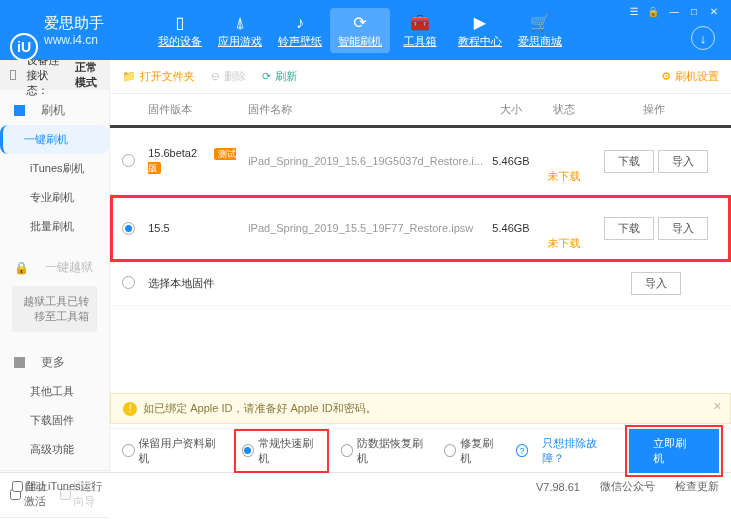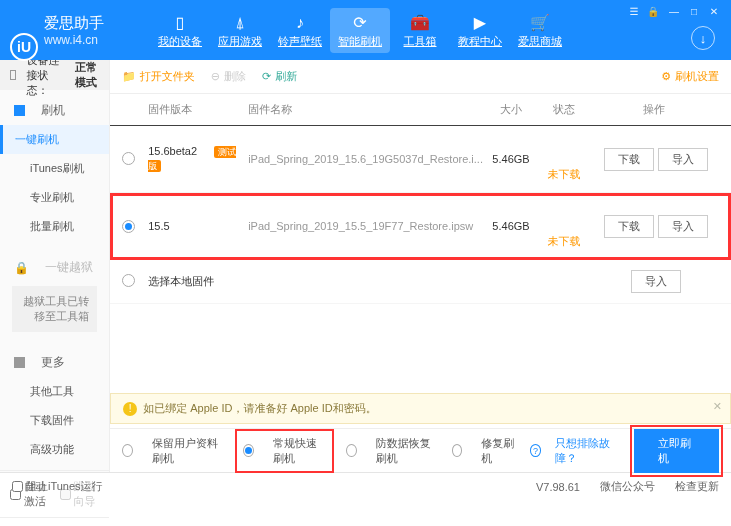--- a/index.html
+++ b/index.html
@@ -21,36 +21,36 @@
 
 .body-row { display: flex; height: 412px; }
 
 .sidebar { width: 154px; border-right: 1px solid #eee; background: #fafafa; display: flex; flex-direction: column; }
 .conn-row { height: 30px; background: #f2f2f2; display: flex; align-items: center; padding: 0 10px; gap: 6px; font-size: 11px; }
 .conn-row b { color: #333; }
 .side-sec { padding: 6px 0; }
 .side-hdr { display: flex; align-items: center; gap: 16px; padding: 6px 14px; color: #666; font-size: 12px; }
 .side-hdr .sq { width: 11px; height: 11px; background: #1a8cff; }
 .side-item { padding: 7px 10px 7px 30px; cursor: pointer; color: #555; font-size: 11px; }
-.side-item.active { background: #eaf4ff; color: #1a8cff; border-left: 3px solid #1a8cff; padding-left: 12px; }
+.side-item.active { background: #eaf4ff; color: #1a8cff; border-left: 3px solid #1a8cff; padding-left: 21px; border-radius: 8px; }
 .side-note { margin: 4px 12px; padding: 8px; background: #f0f0f0; color: #888; font-size: 11px; text-align: right; }
 .side-spacer { flex: 1; }
 .side-opts { padding: 8px 10px; display: flex; gap: 10px; font-size: 11px; color: #666; border-top: 1px solid #eee; }
 .chk { display: flex; align-items: center; gap: 3px; }
 .chk input { width: 11px; height: 11px; }
 .device-card { border-top: 1px solid #eee; padding: 8px 10px; }
 
 .main { flex: 1; display: flex; flex-direction: column; position: relative; }
 .toolbar { height: 34px; display: flex; align-items: center; padding: 0 12px; gap: 16px; border-bottom: 1px solid #eee; font-size: 11px; }
 .tb-item { display: flex; align-items: center; gap: 4px; cursor: pointer; color: #666; }
 .tb-item.orange { color: #f90; }
 .tb-spacer { flex: 1; }
 .gear { color: #f90; }
 
-.thead { display: flex; padding: 8px 12px; color: #888; font-size: 11px; border-bottom: 1px solid #404040; }
+.thead { display: flex; padding: 8px 12px; color: #888; font-size: 11px; border-bottom: 3px solid #404040; }
 .col-radio { width: 26px; }
 .col-ver { width: 100px; }
 .col-name { flex: 1; }
 .col-size { width: 56px; text-align: center; }
 .col-status { width: 50px; text-align: center; }
 .col-ops { width: 130px; text-align: center; }
 
 .trow { display: flex; align-items: center; padding: 10px 12px; font-size: 11px; border-bottom: 1px solid #f5f5f5; }
 .trow.sel { outline: 3px solid #f33; outline-offset: -3px; }
 .radio { width: 13px; height: 13px; border: 1px solid #aaa; border-radius: 50%; display: inline-flex; align-items: center; justify-content: center; }
@@ -58,21 +58,21 @@
 .tag-beta { background: #ff8a00; color: #fff; font-size: 9px; padding: 1px 4px; border-radius: 2px; margin-left: 17px; }
 .fw-name { color: #999; white-space: nowrap; overflow: hidden; text-overflow: ellipsis; }
 .status-nodl { color: #f90; margin-top: 31px; }
 .btn-s { display: inline-block; min-width: 50px; padding: 3px 10px; border: 1px solid #ccc; background: #fff; color: #555; font-size: 11px; cursor: pointer; margin-left: 4px; }
 
 .notice { position: absolute; left: 0; right: 0; bottom: 48px; background: #fffbe8; border: 1px solid #f3e6b8; padding: 7px 12px; font-size: 11px; color: #8a7a3a; display: flex; align-items: center; gap: 6px; }
 .notice .warn { width: 14px; height: 14px; background: #f5c518; border-radius: 50%; color: #fff; display: flex; align-items: center; justify-content: center; font-size: 10px; }
 .notice .x { position: absolute; right: 8px; top: 6px; color: #bba; cursor: pointer; }
 
 .mode-row { position: absolute; left: 0; right: 0; bottom: 0; height: 44px; border-top: 1px solid #eee; display: flex; align-items: center; padding: 0 12px; gap: 14px; font-size: 11px; }
-.mode { display: flex; align-items: center; gap: 19px; color: #555; }
+.mode { display: flex; align-items: center; gap: 4px; color: #555; }
 .mode.boxed { outline: 2px solid #f33; padding: 5px 6px; }
 .link-blue { color: #1a8cff; }
 .q { width: 13px; height: 13px; border: 1px solid #1a8cff; border-radius: 50%; color: #1a8cff; display: inline-flex; align-items: center; justify-content: center; font-size: 9px; }
 .flash-btn { background: #1a8cff; color: #fff; padding: 7px 24px; cursor: pointer; outline: 2px solid #f33; outline-offset: 2px; margin-left: auto; }
 
 .statusbar { height: 28px; border-top: 1px solid #e5e5e5; display: flex; align-items: center; padding: 0 12px; font-size: 11px; color: #666; gap: 20px; }
 .statusbar .sp { flex: 1; }
 .lock-hdr { width:10px; height:10px; border:1px solid #999; display:inline-block; margin-right:4px;}
 </style>
 </head>

